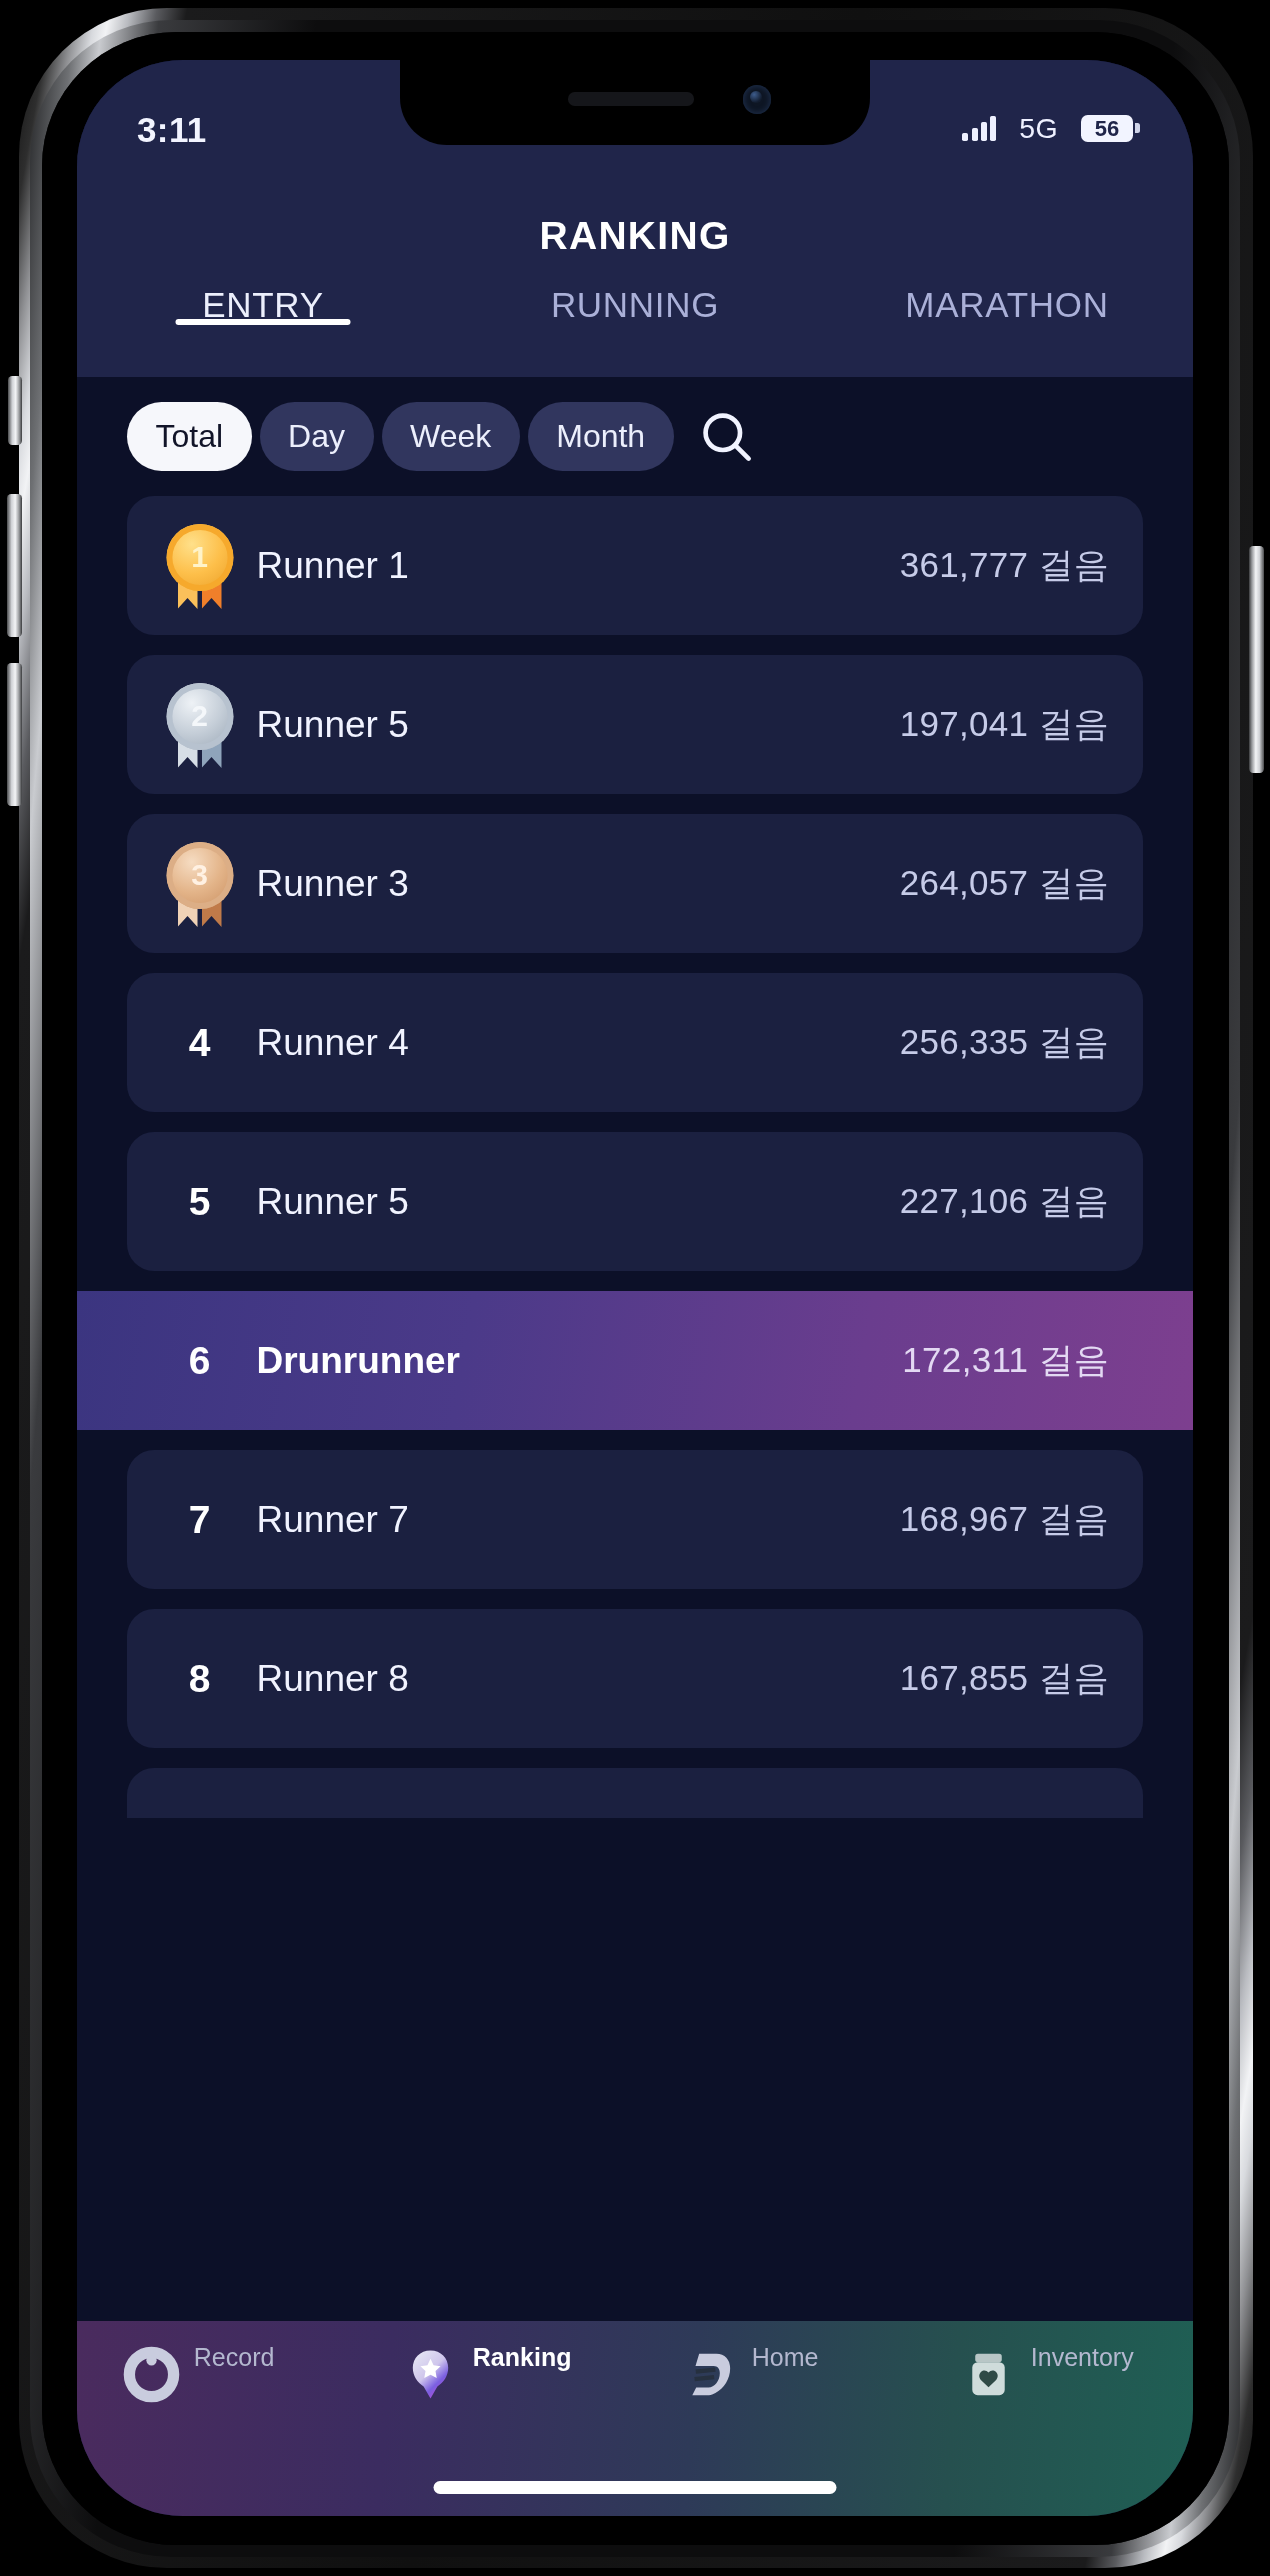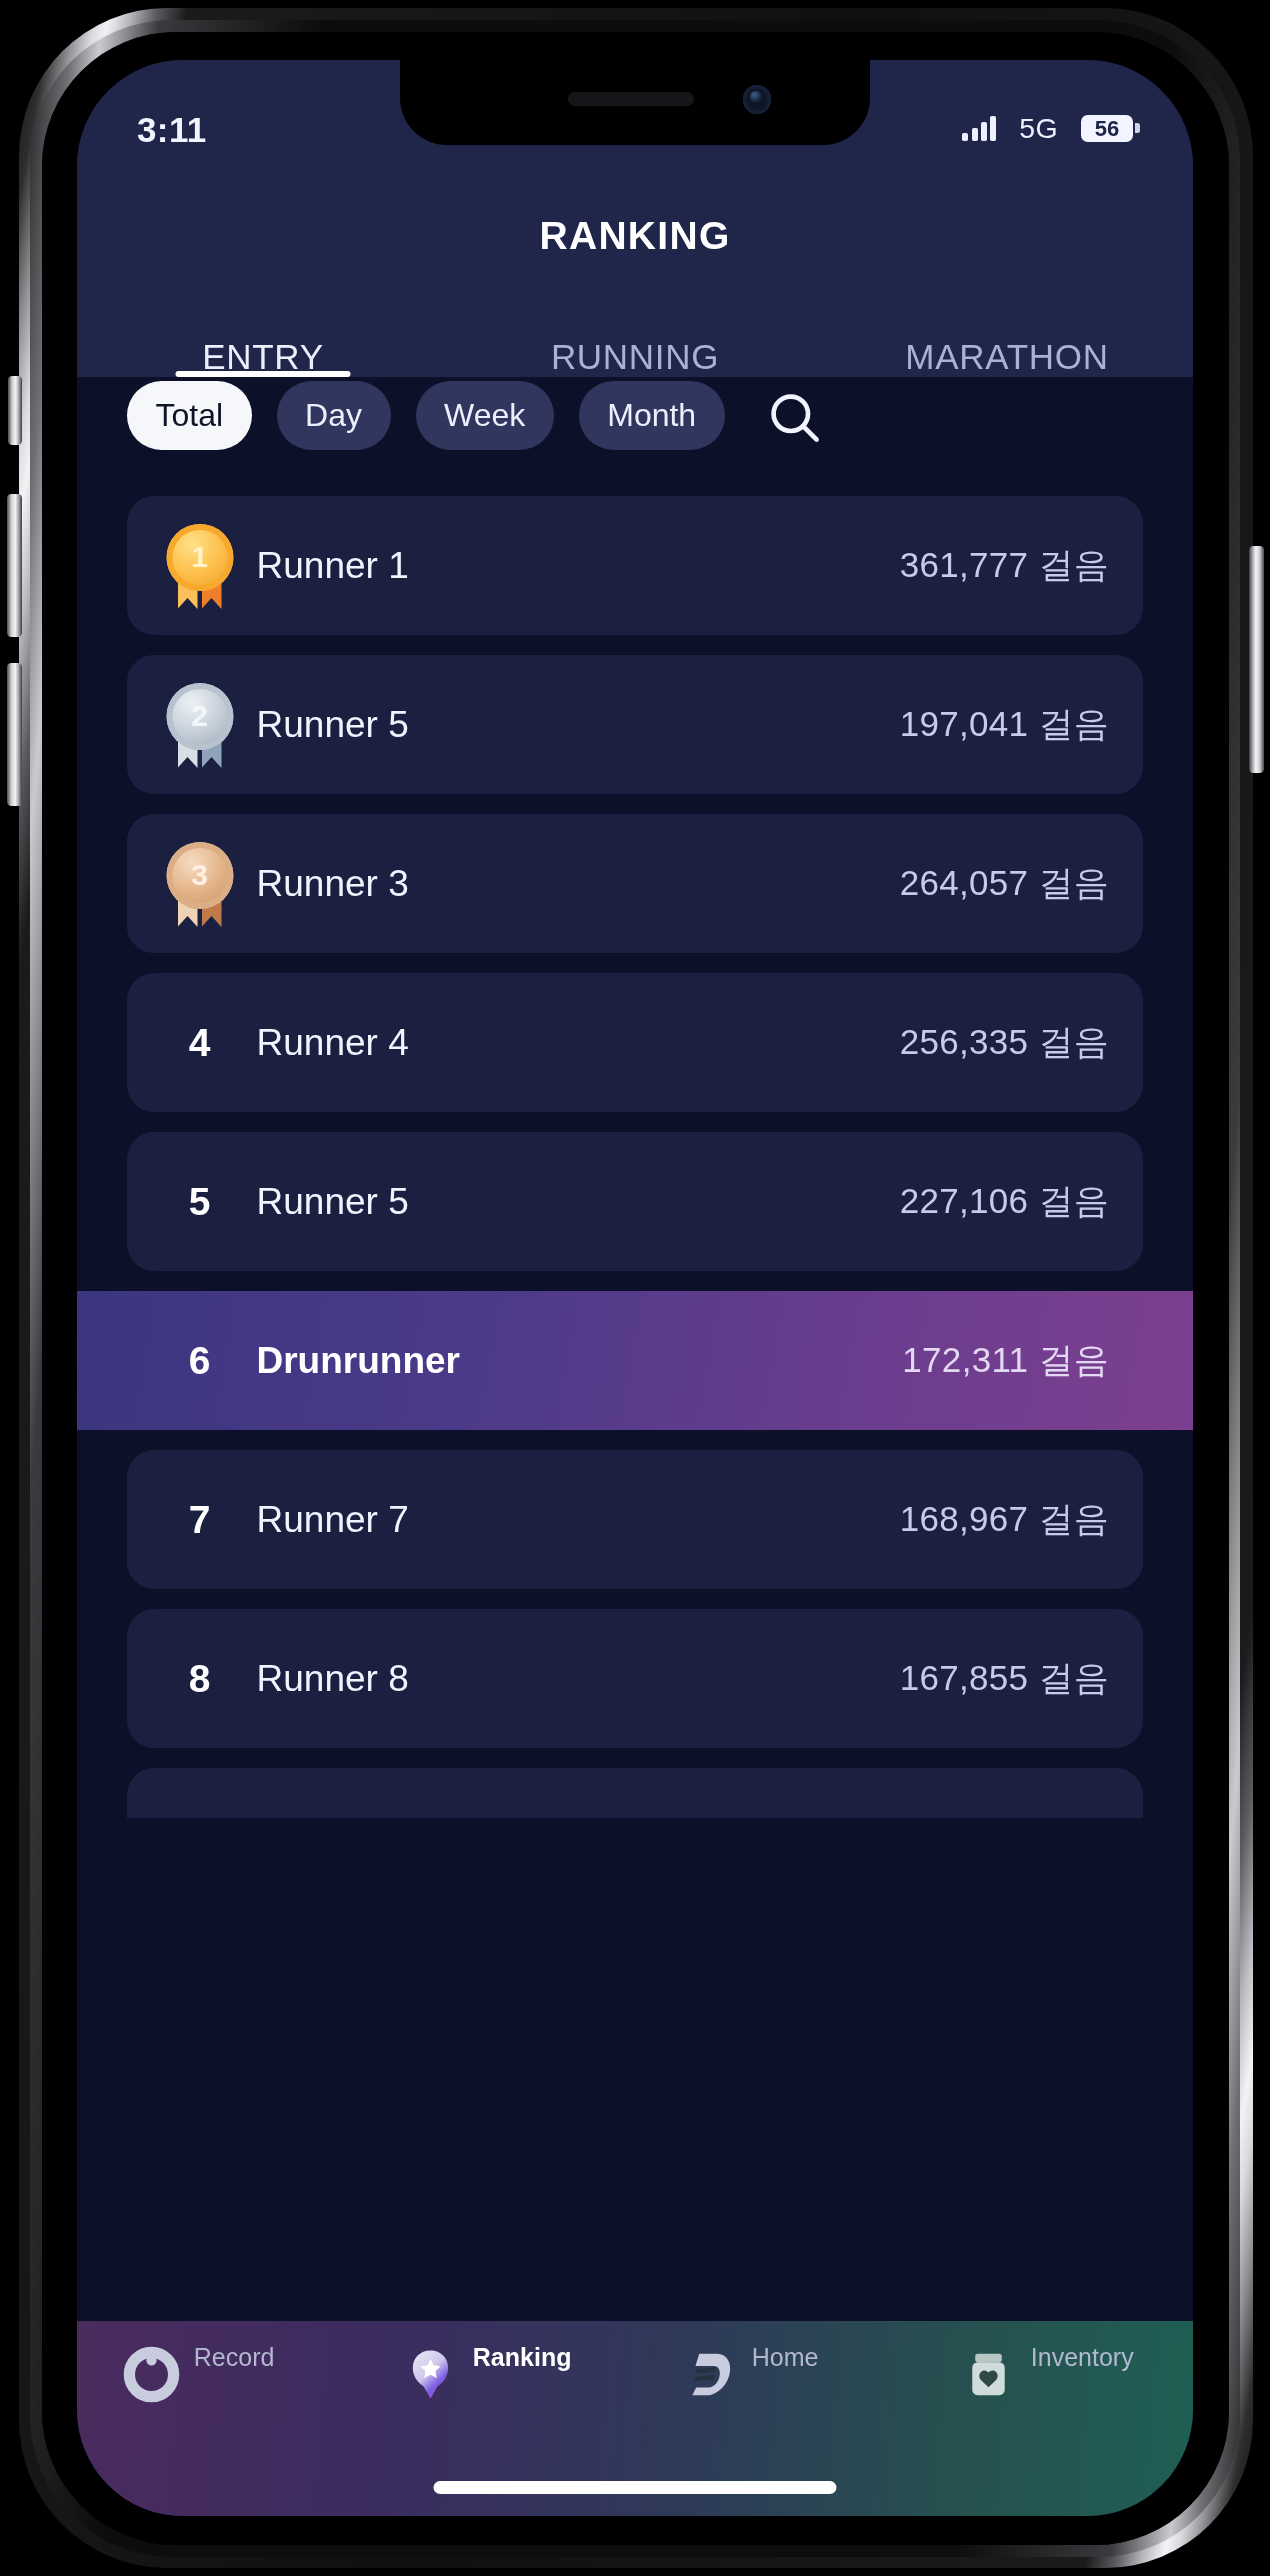--- a/index.html
+++ b/index.html
@@ -97,35 +97,35 @@
   
   .header{
     flex:0 0 99px; background:#20254a;
     display:flex; align-items:center; justify-content:center;
   }
   .header h1{ color:#ffffff; font-size:39px; font-weight:700; letter-spacing:1.3px; }
 
   
   .tabs{
     flex:0 0 92px; background:#20254a;
-    display:flex; align-items:flex-end; position:relative;
+    display:flex; align-items:flex-start; position:relative;
   }
   .tab{ flex:1; display:flex; align-items:center; justify-content:center;
     position:relative; }
   .tab span{ font-size:35px; letter-spacing:0.7px; color:#aab0d8; }
   .tab.active span{ color:#eceffc; }
   .tab.active::after{
     content:""; position:absolute; left:50%; transform:translateX(-50%);
     bottom:0; width:175px; height:5.9px; background:#ffffff; border-radius:3.4px;
   }
 
   
   .filters{
     flex:0 0 119px; background:#0c1028;
-    display:flex; align-items:flex-start; gap:25px; padding:4px 50px;
+    display:flex; align-items:center; gap:8px; padding:4px 50px;
   }
   .chip{
     height:69px; padding:0 28.5px; border-radius:35px;
     display:flex; align-items:center; justify-content:center;
     background:#31365e; color:#eceffc; font-size:32px;
   }
   .chip.active{ background:#f6f7fb; color:#111428; }
   .search-btn{
     margin-left:8.4px; width:72px; height:72px;
     display:flex; align-items:center; justify-content:center;

